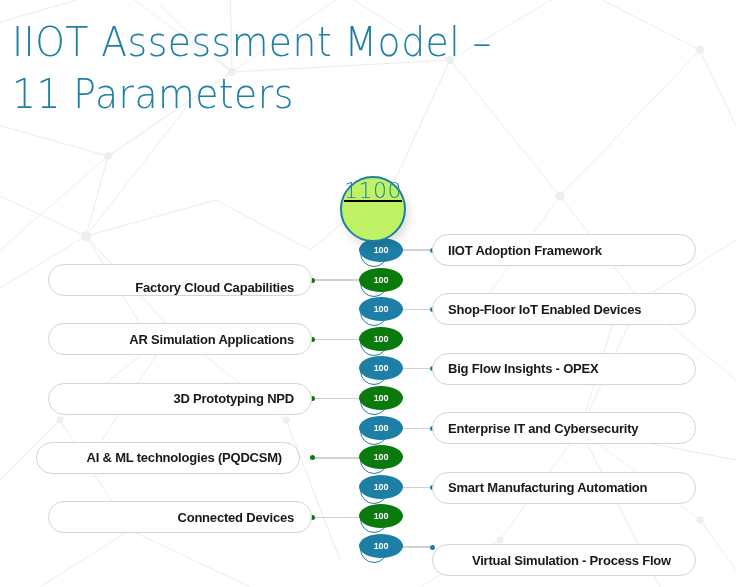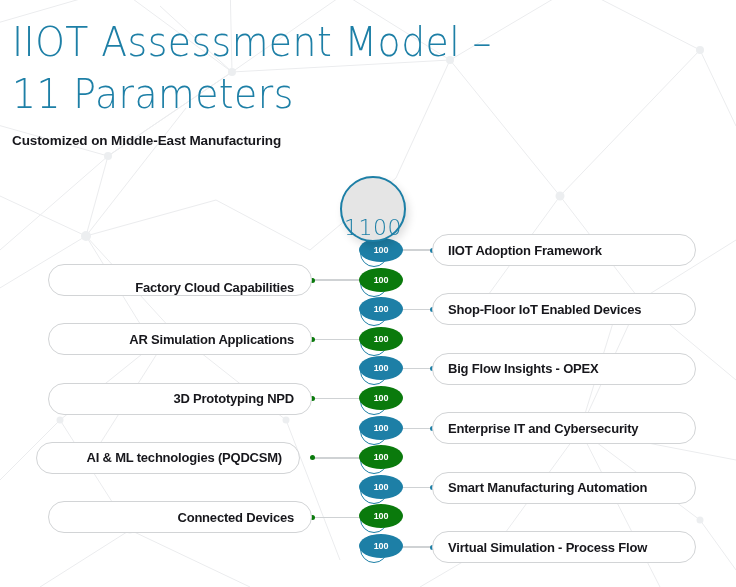--- a/index.html
+++ b/index.html
@@ -26,25 +26,26 @@
   .subtitle{
     position:absolute;left:12px;top:133px;
     font-size:13.5px;font-weight:bold;color:#17171c;
     letter-spacing:-0.1px;
   }
 
   
   .hub{
     position:absolute;left:340px;top:176px;width:62px;height:62px;
     border-radius:50%;
-    background:#e5e5e5;
+    background:#bef264;
     border:2.5px solid #1d7fa6;
     box-shadow:3px 5px 9px rgba(0,0,0,0.13);
-    display:flex;align-items:flex-end;justify-content:center;
+    display:flex;align-items:flex-start;justify-content:center;
     z-index:6;
+    text-decoration:underline;
   }
   .hub-val{
     font-family:"DejaVu Sans", sans-serif;
     font-size:22px;font-weight:300;color:#1d7fa6;letter-spacing:0.5px;
   }
 
   
   .node{
     position:absolute;width:44px;height:24px;border-radius:50%;
     display:flex;align-items:center;justify-content:center;
@@ -156,21 +157,20 @@
     <circle cx="700" cy="520" r="3.5"></circle>
     <circle cx="286" cy="420" r="3.5"></circle>
     <circle cx="344" cy="-6" r="3.5"></circle>
   </g>
 </svg>
 
 <div class="stage">
 
   <div class="title">IIOT Assessment Model –
 11 Parameters</div>
-  <div class="subtitle">Customized on Middle-East Manufacturing</div>
 
   <div class="hub">
     <span class="hub-val">1100</span>
   </div>
 
   <div id="diagram">
       <div class="conn" style="left: 381px; top: 249.3px; width: 51px;"></div>
       <div class="dot teal" style="left: 429.5px; top: 247.5px;"></div>
       <div class="pill right" style="top: 234px;">
         <span class="pill-label">IIOT Adoption Framework</span>
@@ -190,21 +190,21 @@
       <div class="pill right" style="top: 412.2px;">
         <span class="pill-label">Enterprise IT and Cybersecurity</span>
       </div>
       <div class="conn" style="left: 381px; top: 486.9px; width: 51px;"></div>
       <div class="dot teal" style="left: 429.5px; top: 485.1px;"></div>
       <div class="pill right" style="top: 471.6px;">
         <span class="pill-label">Smart Manufacturing Automation</span>
       </div>
       <div class="conn" style="left: 381px; top: 546.3px; width: 51px;"></div>
       <div class="dot teal" style="left: 429.5px; top: 544.5px;"></div>
-      <div class="pill right" style="top: 531px;">
+      <div class="pill right" style="top: 544px; justify-content: center;">
         <span class="pill-label">Virtual Simulation - Process Flow</span>
       </div>
       <div class="conn" style="left: 312px; top: 279.3px; width: 49px;"></div>
       <div class="dot green" style="left: 309.5px; top: 277.5px;"></div>
       <div class="pill left" style="left: 48px; top: 264px; align-items: flex-end;">
         <span class="pill-label">Factory Cloud Capabilities</span>
       </div>
       <div class="conn" style="left: 312px; top: 338.6px; width: 49px;"></div>
       <div class="dot green" style="left: 309.5px; top: 336.8px;"></div>
       <div class="pill left" style="left: 48px; top: 323.3px;">

